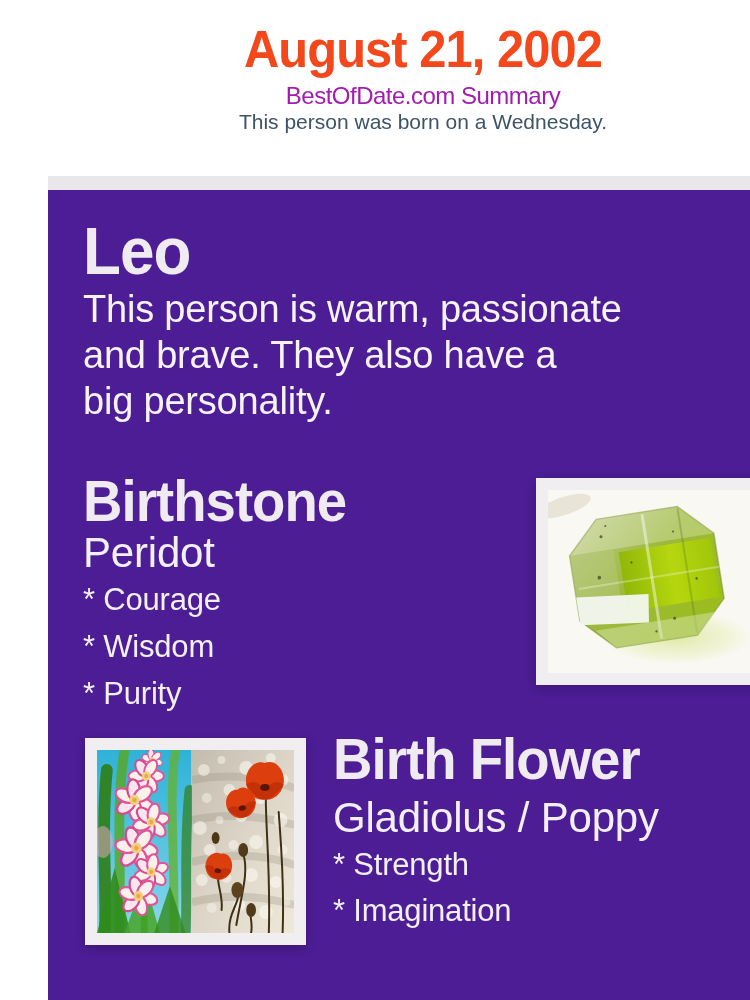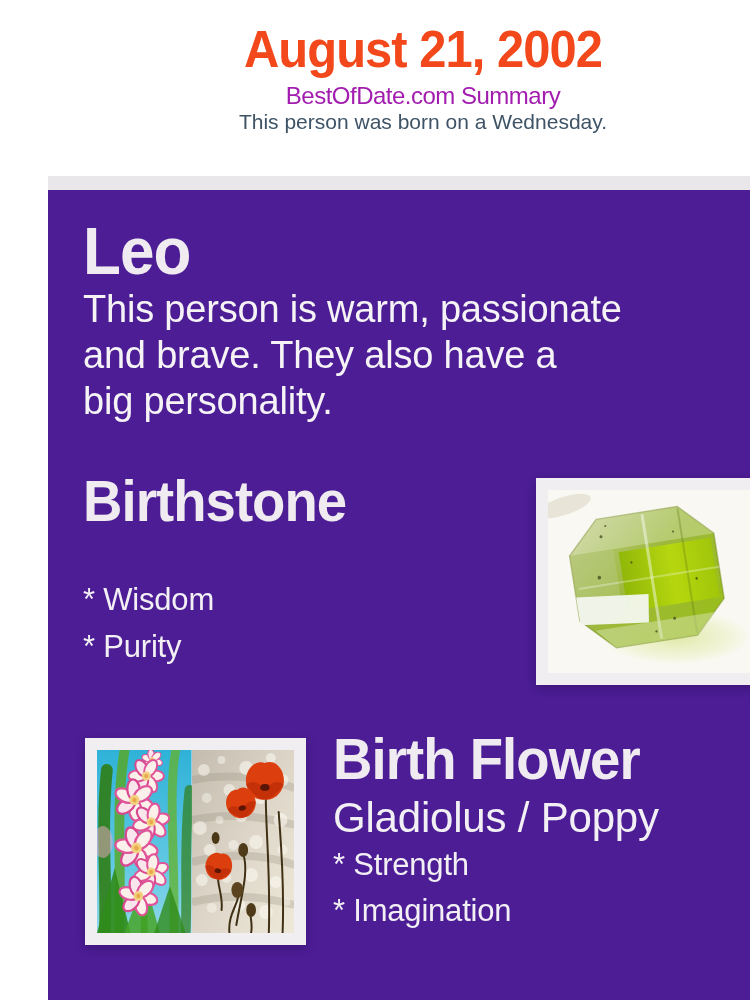--- a/index.html
+++ b/index.html
@@ -43,21 +43,23 @@
   <div class="abs divider"></div>
 
   <div class="abs purple">
 
     <div class="abs h-big leo">Leo</div>
     <div class="abs desc">This person is warm, passionate
 and brave. They also have a
 big personality.</div>
 
     <div class="abs h-big bs-title">Birthstone</div>
+    <div class="abs name bs-name">Peridot</div>
     <div class="abs traits bs-traits">
+      <div>* Courage</div>
       <div>* Wisdom</div>
       <div>* Purity</div>
     </div>
 
     <div class="abs frame gem-frame">
       <div class="photo">
         <svg width="100%" height="100%" viewBox="0 0 204 183" preserveAspectRatio="none" xmlns="http://www.w3.org/2000/svg">
           <defs>
             <radialGradient id="gshadow" cx="50%" cy="50%" r="50%">
               <stop offset="0%" stop-color="#D6E38A" stop-opacity=".75"></stop>

